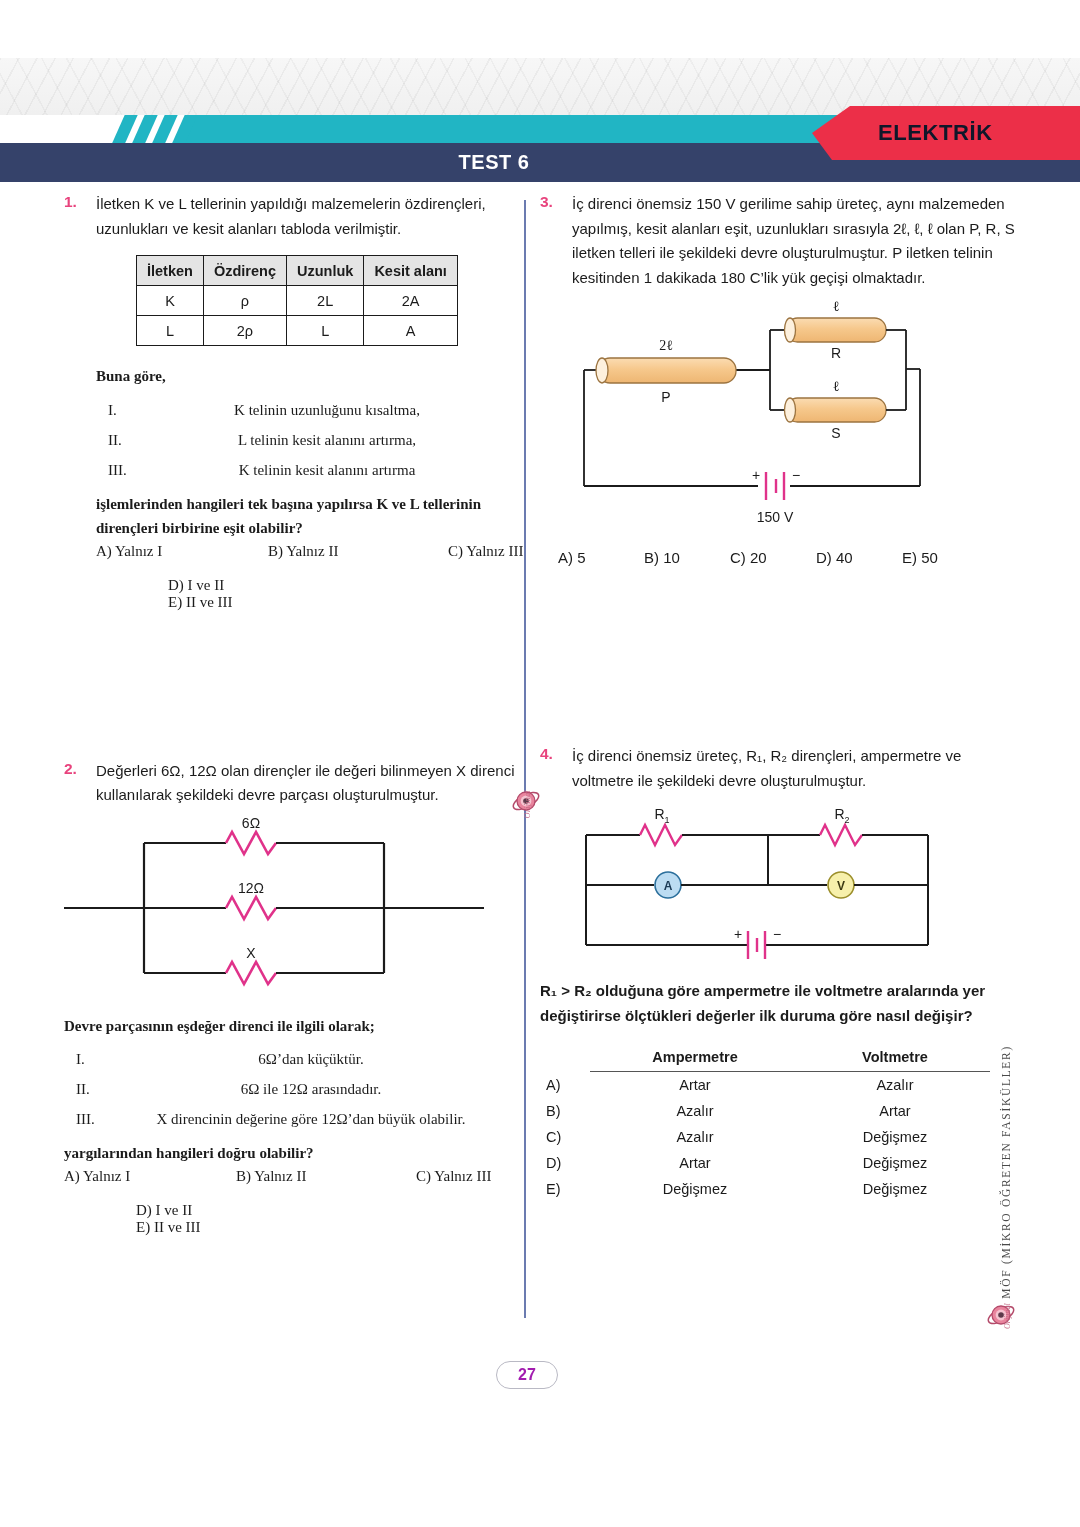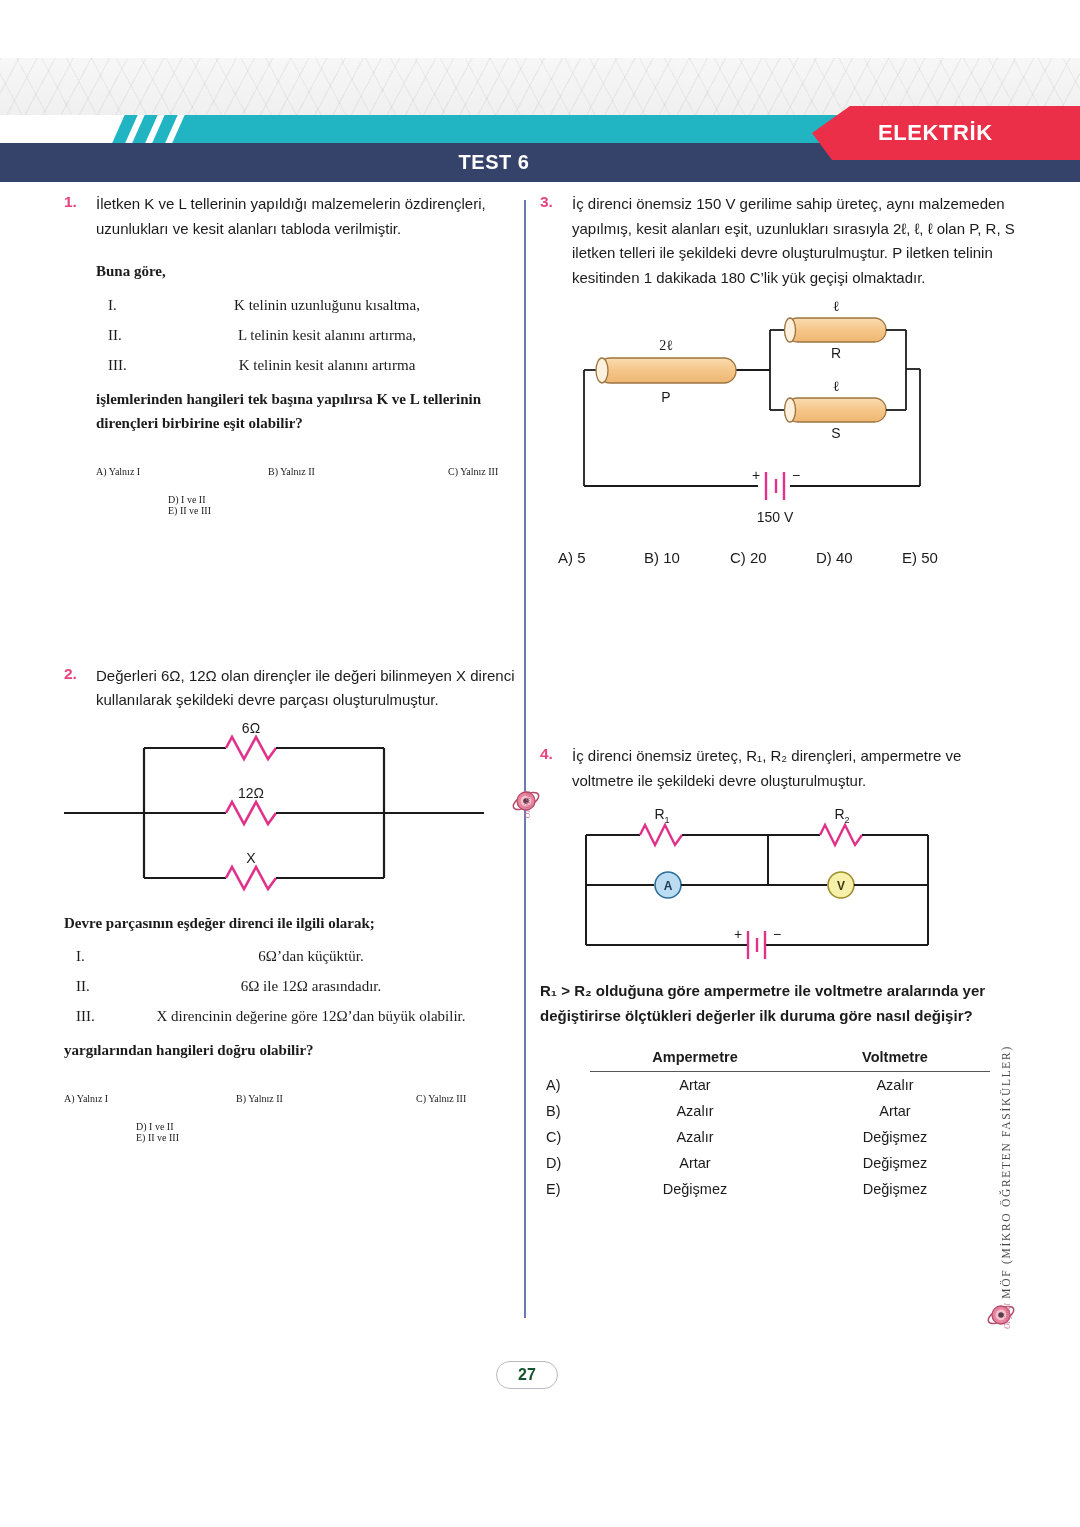--- a/index.html
+++ b/index.html
@@ -50,21 +50,21 @@
     color:#ffffff; font-size:20px; font-weight:bold; letter-spacing:0.5px;
   }
   .hdr-subject {
     position:absolute; left:812px; top:106px; width:290px; height:54px;
     background:#ec2f48;
     clip-path: polygon(38px 0, 290px 0, 290px 54px, 20px 54px, 0 27px);
     border-radius:0 0 0 6px;
   }
   .hdr-subject span {
     position:absolute; left:66px; top:0; line-height:54px;
-    color:#ffffff; font-size:22px; font-weight:bold; letter-spacing:0.6px;
+    color:#0f172a; font-size:22px; font-weight:bold; letter-spacing:0.6px;
   }
 
   
   .col { position:absolute; top:192px; width:460px; }
   .col-left  { left:64px; }
   .col-right { left:540px; width:480px; }
 
   .divider {
     position:absolute; left:524px; top:200px; width:2px; height:1118px;
     background:#6b7bb0;
@@ -80,21 +80,21 @@
   .indent { margin-left:32px;font-family:Liberation Serif, serif; }
 
   .romans { margin:13px 0 13px 0; }
   .roman-row { display:flex; margin:0 0 13px 0; font-size:15px; }
   .roman-row:last-child { margin-bottom:0; }
   .roman-lbl { width:34px; flex:0 0 34px; text-align:left; padding-left:12px; }
   .roman-txt { flex:1 1 auto;text-align:center; }
 
   .stem { font-weight:bold; font-size:15px; line-height:24.5px; margin-top:12px; }
 
-  .opts { margin-top:30px; font-size:10px; }
+  .opts { margin-top:2px; font-size:15px; }
   .opts-row1 { display:flex; }
   .opts-row1 span:nth-child(1){ width:172px; }
   .opts-row1 span:nth-child(2){ width:180px; }
   .opts-row2 { display:flex; margin-top:17px; padding-left:72px;flex-direction:column; }
   .opts-row2 span:nth-child(1){ width:158px; }
 
   .opts-inline { display:flex; margin-top:14px; font-size:15px; }
   .opts-inline span { width:86px; }
 
   
@@ -124,21 +124,21 @@
   .atbl .c-v { width:190px; text-align:center; }
   .atbl thead td { font-weight:bold; padding-bottom:3px; }
   .atbl thead td.c-a, .atbl thead td.c-v { border-bottom:1.5px solid #555; padding-bottom:6px; }
 
   
   .pagenum {
     position:absolute; left:496px; top:1361px;
     width:62px; height:28px; border:1.4px solid #b9b9c4; border-radius:14px;
     background:#ffffff;
     text-align:center; line-height:26px;
-    font-size:16px; font-weight:bold; color:#14532d;
+    font-size:16px; font-weight:bold; color:#a21caf;
   }
 
   .vtext {
     position:absolute; left:1000px; top:1045px;
     transform-origin:left top; transform:rotate(-90deg) translate(-100%,0);
     white-space:nowrap;
     font-family:"Liberation Serif", serif;
     font-size:11.5px; letter-spacing:1.7px; color:#4a4a4a;
   }
   .vtext .orig {
@@ -180,20 +180,44 @@
 <div class="divider"></div>
 
 <div class="col col-left">
 
   <div class="q">
     <div class="q-head">
       <div class="q-num">1.</div>
       <div class="q-body">İletken K ve L tellerinin yapıldığı malzemelerin özdirençleri, uzunlukları ve kesit alanları tabloda verilmiştir.</div>
     </div>
 
+    <table class="tbl1">
+      <thead>
+        <tr>
+          <th>İletken</th>
+          <th>Özdirenç</th>
+          <th>Uzunluk</th>
+          <th>Kesit alanı</th>
+        </tr>
+      </thead>
+      <tbody>
+        <tr>
+          <td>K</td>
+          <td>ρ</td>
+          <td>2L</td>
+          <td>2A</td>
+        </tr>
+        <tr>
+          <td>L</td>
+          <td>2ρ</td>
+          <td>L</td>
+          <td>A</td>
+        </tr>
+      </tbody>
+    </table>
 
     <div class="indent" style="margin-top:18px;">
       <div class="stem" style="margin-top:0;">Buna göre,</div>
       <div class="romans">
         <div class="roman-row">
           <span class="roman-lbl">I.</span>
           <span class="roman-txt">K telinin uzunluğunu kısaltma,</span>
         </div>
         <div class="roman-row">
           <span class="roman-lbl">II.</span>
@@ -242,21 +266,21 @@
         <text x="187" y="75" font-family="Liberation Sans, sans-serif" font-size="14" text-anchor="middle" fill="#1b1b1b">12Ω</text>
 
         <line x1="80" y1="155" x2="162" y2="155" stroke="#1b1b1b" stroke-width="2.2"></line>
         <polyline points="162,155 168,144 180,166 192,144 204,166 212,155" fill="none" stroke="#e0328a" stroke-width="2.6"></polyline>
         <line x1="212" y1="155" x2="320" y2="155" stroke="#1b1b1b" stroke-width="2.2"></line>
         <text x="187" y="140" font-family="Liberation Sans, sans-serif" font-size="14" text-anchor="middle" fill="#1b1b1b">X</text>
       </svg>
     </div>
 
     <div class="indent" style="margin-top:6px; margin-left:0;">
-      <div class="stem" style="margin-top:8px;">Devre parçasının eşdeğer direnci ile ilgili olarak;</div>
+      <div class="stem" style="margin-top:16px;">Devre parçasının eşdeğer direnci ile ilgili olarak;</div>
       <div class="romans">
         <div class="roman-row">
           <span class="roman-lbl">I.</span>
           <span class="roman-txt">6Ω’dan küçüktür.</span>
         </div>
         <div class="roman-row">
           <span class="roman-lbl">II.</span>
           <span class="roman-txt">6Ω ile 12Ω arasındadır.</span>
         </div>
         <div class="roman-row">

